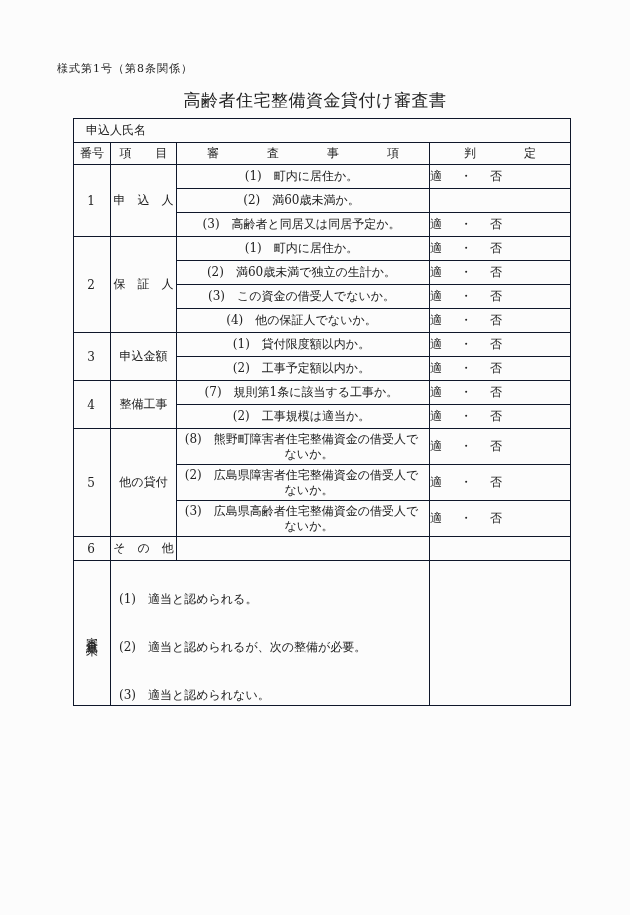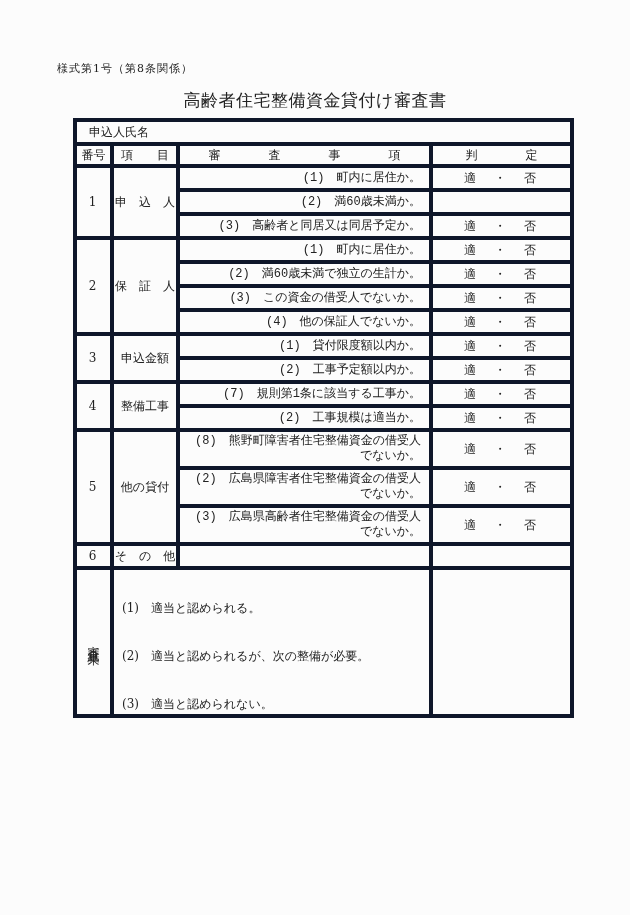--- a/index.html
+++ b/index.html
@@ -31,46 +31,45 @@
   }
   table.review {
     position: absolute;
     left: 73px;
     top: 118px;
     width: 497px;
     border-collapse: collapse;
     table-layout: fixed;
   }
   table.review td, table.review th {
-    border: 4px solid #0f172a;
+    border: 1px solid #0f172a;
     font-size: 12px;
     font-weight: normal;
     vertical-align: middle;
     overflow: hidden;
   }
   col.c1 { width: 37px; }
   col.c2 { width: 66px; }
   col.c3 { width: 253px; }
   col.c4 { width: 141px; }
   tr.h24 { height: 24px; }
   tr.h22 { height: 22px; }
   tr.h36 { height: 36px; }
   tr.h68 { height: 68px; }
   td.c-name { text-align: left; padding-left: 12px; }
   td.c-num { text-align: center; letter-spacing: 2px; }
   td.c-item { text-align: center; }
   td.c-head { text-align: center; }
   td.c-review {
-    text-align: right;
+    text-align: center;
     padding: 2px 8px 2px 20px;
     text-indent: -15px;
     line-height: 15px;
-    font-family: Liberation Mono, monospace;
-  }
-  td.c-judg { text-align: center; letter-spacing: 3px; }
+  }
+  td.c-judg { letter-spacing: 3px; }
   td.c-result { text-align: left; vertical-align: middle; }
   .result-line {
     padding-left: 8px;
     line-height: 19px;
     white-space: nowrap;
     margin-top: 29px;
   }
   .vertical {
     writing-mode: vertical-rl;
     text-orientation: upright;

